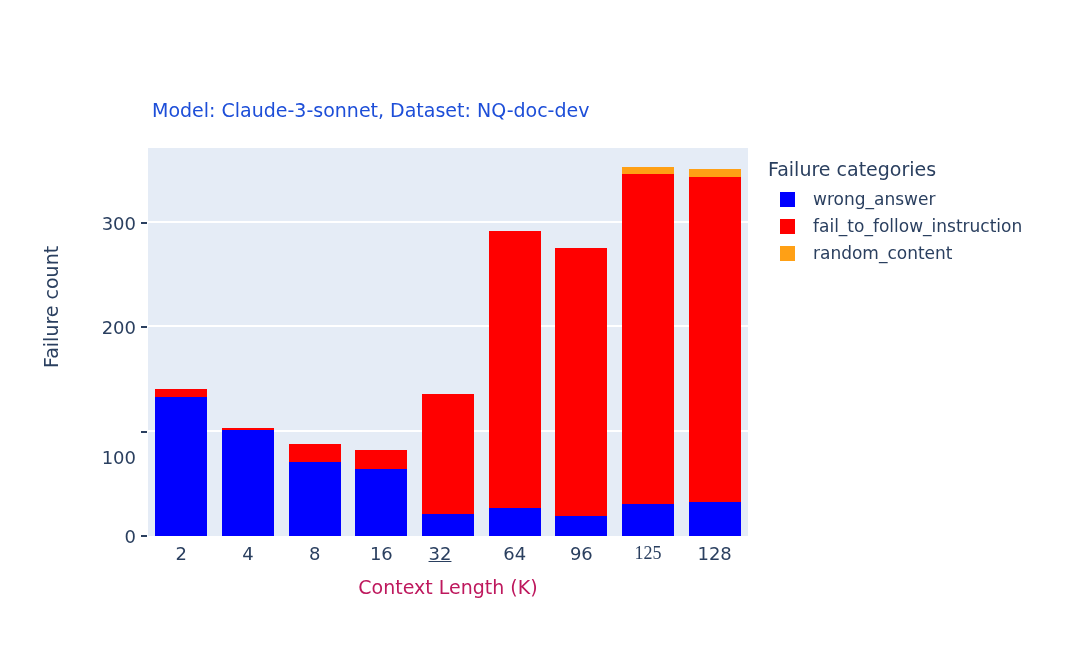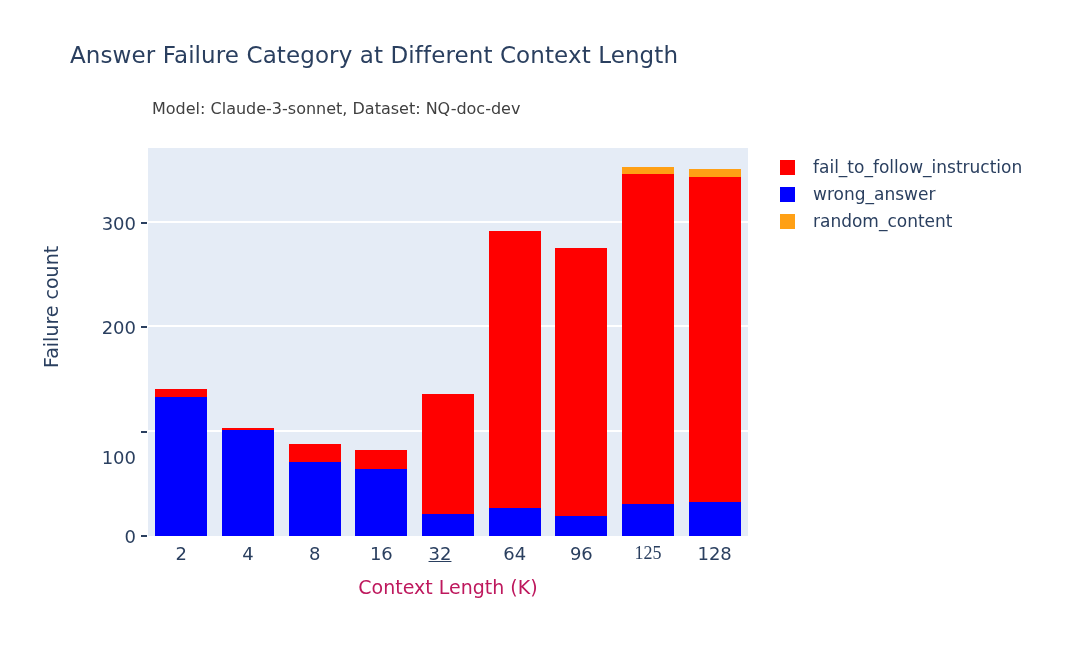--- a/index.html
+++ b/index.html
@@ -26,22 +26,22 @@
     top: 42px;
     font-size: 23px;
     color: #2a3f5f;
     white-space: nowrap;
     letter-spacing: 0.1px;
   }
   .chart-subtitle {
     position: absolute;
     left: 152px;
     top: 99px;
-    font-size: 16px;
-    color: #404040;
+    font-size: 19px;
+    color: #1d4ed8;
     white-space: nowrap;
   }
   
   .plot-area {
     position: absolute;
     left: 148px;
     top: 148px;
     width: 600px;
     height: 388px;
     background: #e5ecf6;
@@ -144,21 +144,20 @@
     font-size: 17px;
     color: #2a3f5f;
     white-space: nowrap;
   }
 </style>
 </head>
 <body>
 
 <div id="chart-root">
 
-  <div class="chart-title">Answer Failure Category at Different Context Length</div>
   <div class="chart-subtitle">Model: Claude-3-sonnet, Dataset: NQ-doc-dev</div>
 
   <div class="y-axis-title">Failure count</div>
 
   <div class="plot-area">
     <div id="gridlines">
         <div class="gridline" style="bottom: 104.301px;"></div>
         <div class="gridline" style="bottom: 208.602px;"></div>
         <div class="gridline" style="bottom: 312.903px;"></div>
       </div>
@@ -222,29 +221,30 @@
       <div class="x-tick-label" style="left: 400px; width: 80px; text-decoration: underline;">32</div>
       <div class="x-tick-label" style="left: 474.667px; width: 80px;">64</div>
       <div class="x-tick-label" style="left: 541.333px; width: 80px;">96</div>
       <div class="x-tick-label" style="left: 608px; width: 80px; font-family: Liberation Serif, serif;">125</div>
       <div class="x-tick-label" style="left: 674.667px; width: 80px;">128</div>
     </div>
 
   <div class="x-axis-title">Context Length (K)</div>
 
   <div class="legend">
+    <div class="legend-title">Failure categories</div>
     <div id="legend-items">
+        <div class="legend-item">
+          <span class="legend-swatch" style="background: rgb(0, 0, 255);"></span>
+          <span class="legend-label">wrong_answer</span>
+        </div>
         <div class="legend-item">
           <span class="legend-swatch" style="background: rgb(255, 0, 0);"></span>
           <span class="legend-label">fail_to_follow_instruction</span>
         </div>
         <div class="legend-item">
-          <span class="legend-swatch" style="background: rgb(0, 0, 255);"></span>
-          <span class="legend-label">wrong_answer</span>
-        </div>
-        <div class="legend-item">
           <span class="legend-swatch" style="background: rgb(255, 160, 21);"></span>
           <span class="legend-label">random_content</span>
         </div>
       </div>
   </div>
 
 </div>
 
 </body></html>

